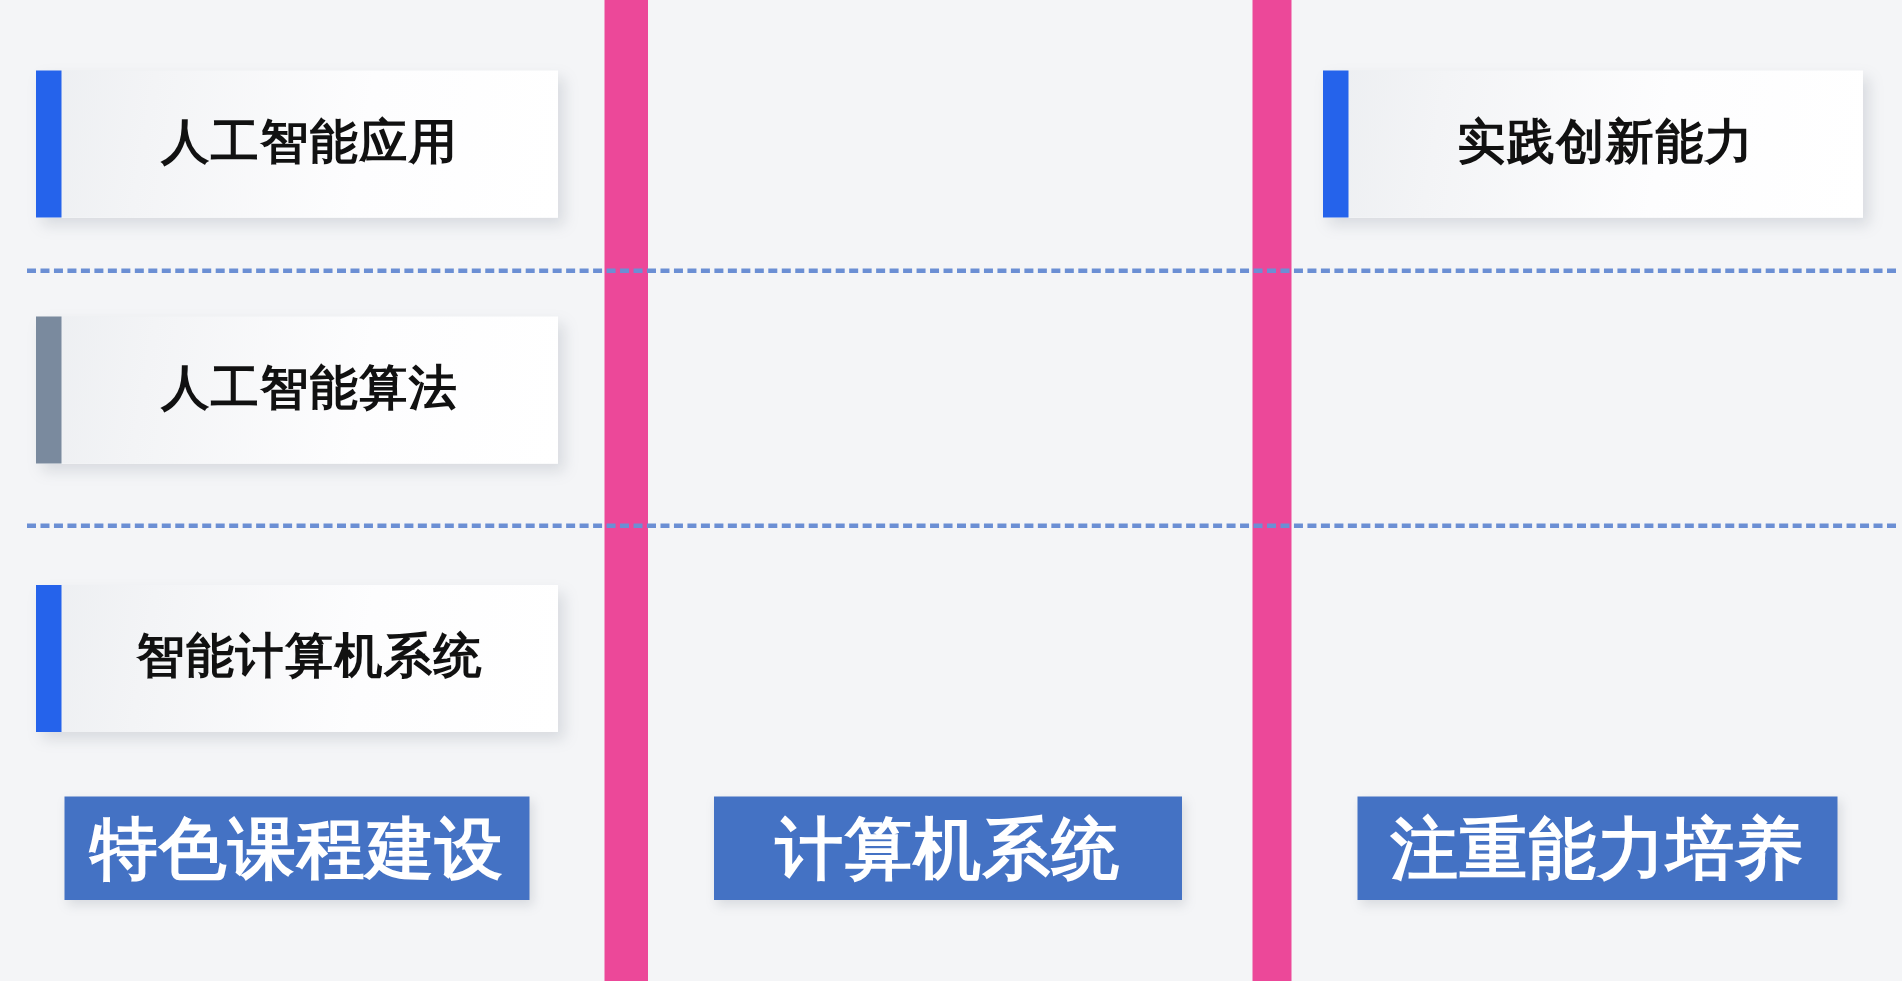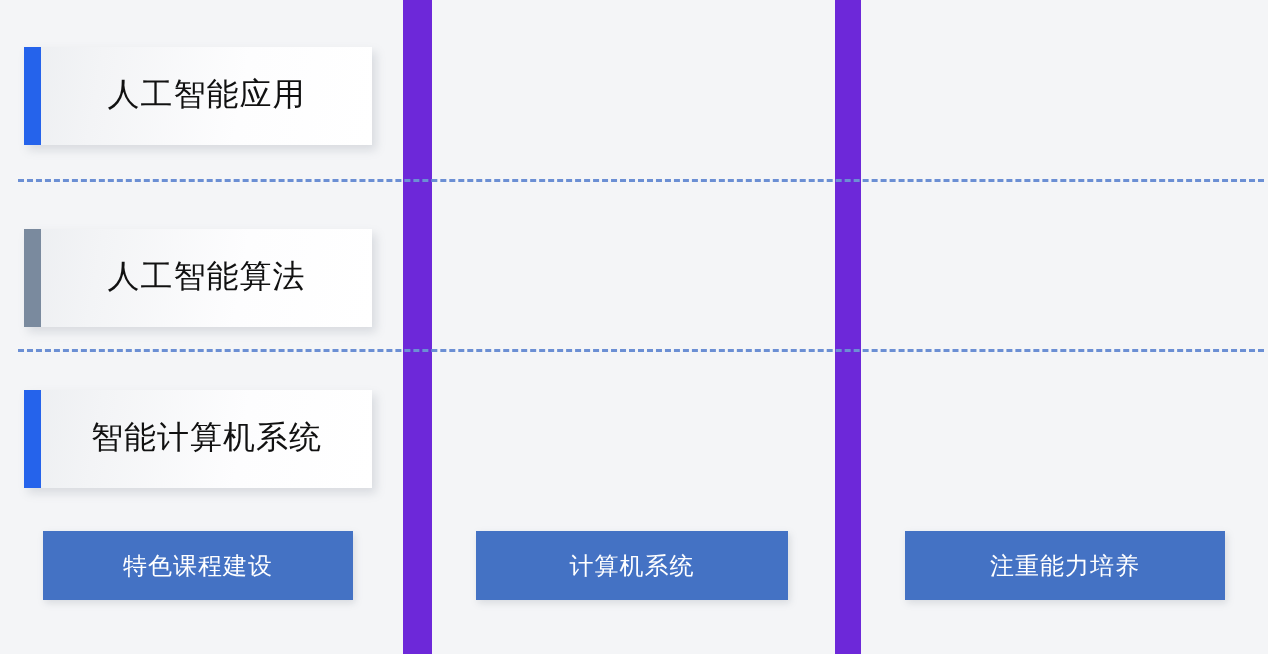--- a/index.html
+++ b/index.html
@@ -12,21 +12,22 @@
     height: 654px;
     background: #ffffff;
     font-family: "Liberation Sans", "DejaVu Sans", sans-serif;
     overflow: hidden;
   }
 
   .board {
     position: relative;
     width: 1268px;
     height: 654px;
-    background: #6d28d9;
+    background: #ec4899;
+    font-weight: bold;
   }
 
   
   .col-panel {
     position: absolute;
     top: 0;
     height: 654px;
     background: #f4f5f7;
   }
   .col-panel.c0 { left: 0px;    width: 403px; }
@@ -45,21 +46,21 @@
   .divider.d2 { top: 349px; }
 
   
   .row {
     position: absolute;
     left: 0;
     width: 1268px;
     height: 100px;
   }
   .row.r0 { top: 47px;  }
-  .row.r1 { top: 229px; }
+  .row.r1 { top: 211px; }
   .row.r2 { top: 390px; }
 
   .card {
     position: absolute;
     height: 98px;
     display: flex;
     align-items: stretch;
     background: linear-gradient(100deg, #eceef1 0%, #f3f4f6 22%, #fdfdfe 62%, #ffffff 100%);
     box-shadow: 4px 5px 9px rgba(120,128,140,0.22);
   }
@@ -91,21 +92,21 @@
   
   .banner {
     position: absolute;
     top: 531px;
     height: 69px;
     background: #4472c4;
     display: flex;
     align-items: center;
     justify-content: center;
     color: #ffffff;
-    font-size: 24px;
+    font-size: 45px;
     letter-spacing: 1px;
     line-height: 1;
     white-space: nowrap;
     box-shadow: 2px 3px 7px rgba(120,128,140,0.22);
   }
   .banner.b0 { left: 43px;  width: 310px; }
   .banner.b1 { left: 476px; width: 312px; }
   .banner.b2 { left: 905px; width: 320px; }
 </style>
 </head>
@@ -117,20 +118,24 @@
   <div class="col-panel c1"></div>
   <div class="col-panel c2"></div>
 
   <div class="divider d1"></div>
   <div class="divider d2"></div>
 
   <div class="row r0">
     <div class="card k0">
       <div class="accent blue"></div>
       <div class="card-label">人工智能应用</div>
+    </div>
+    <div class="card k2">
+      <div class="accent blue"></div>
+      <div class="card-label">实践创新能力</div>
     </div>
   </div>
 
   <div class="row r1">
     <div class="card k0">
       <div class="accent slate"></div>
       <div class="card-label">人工智能算法</div>
     </div>
   </div>
 

